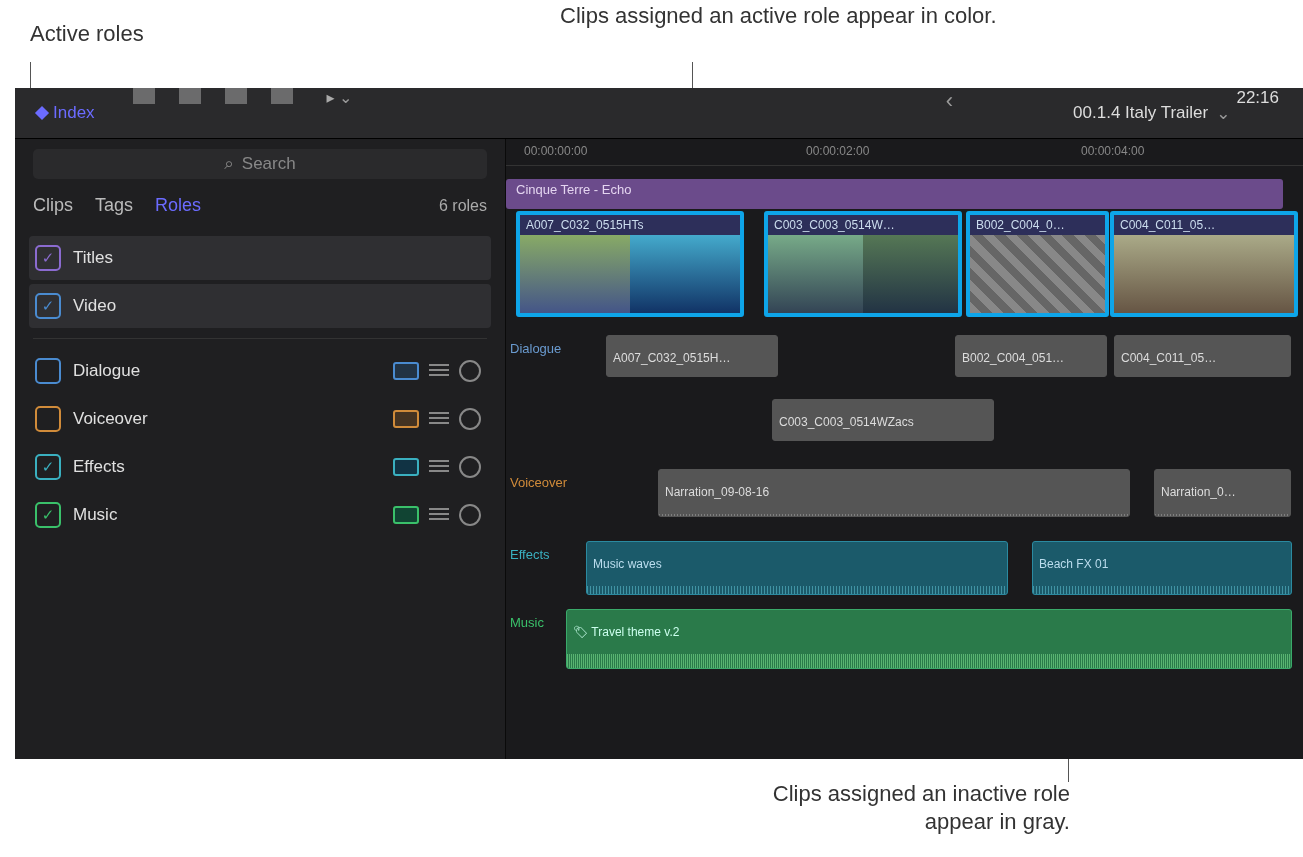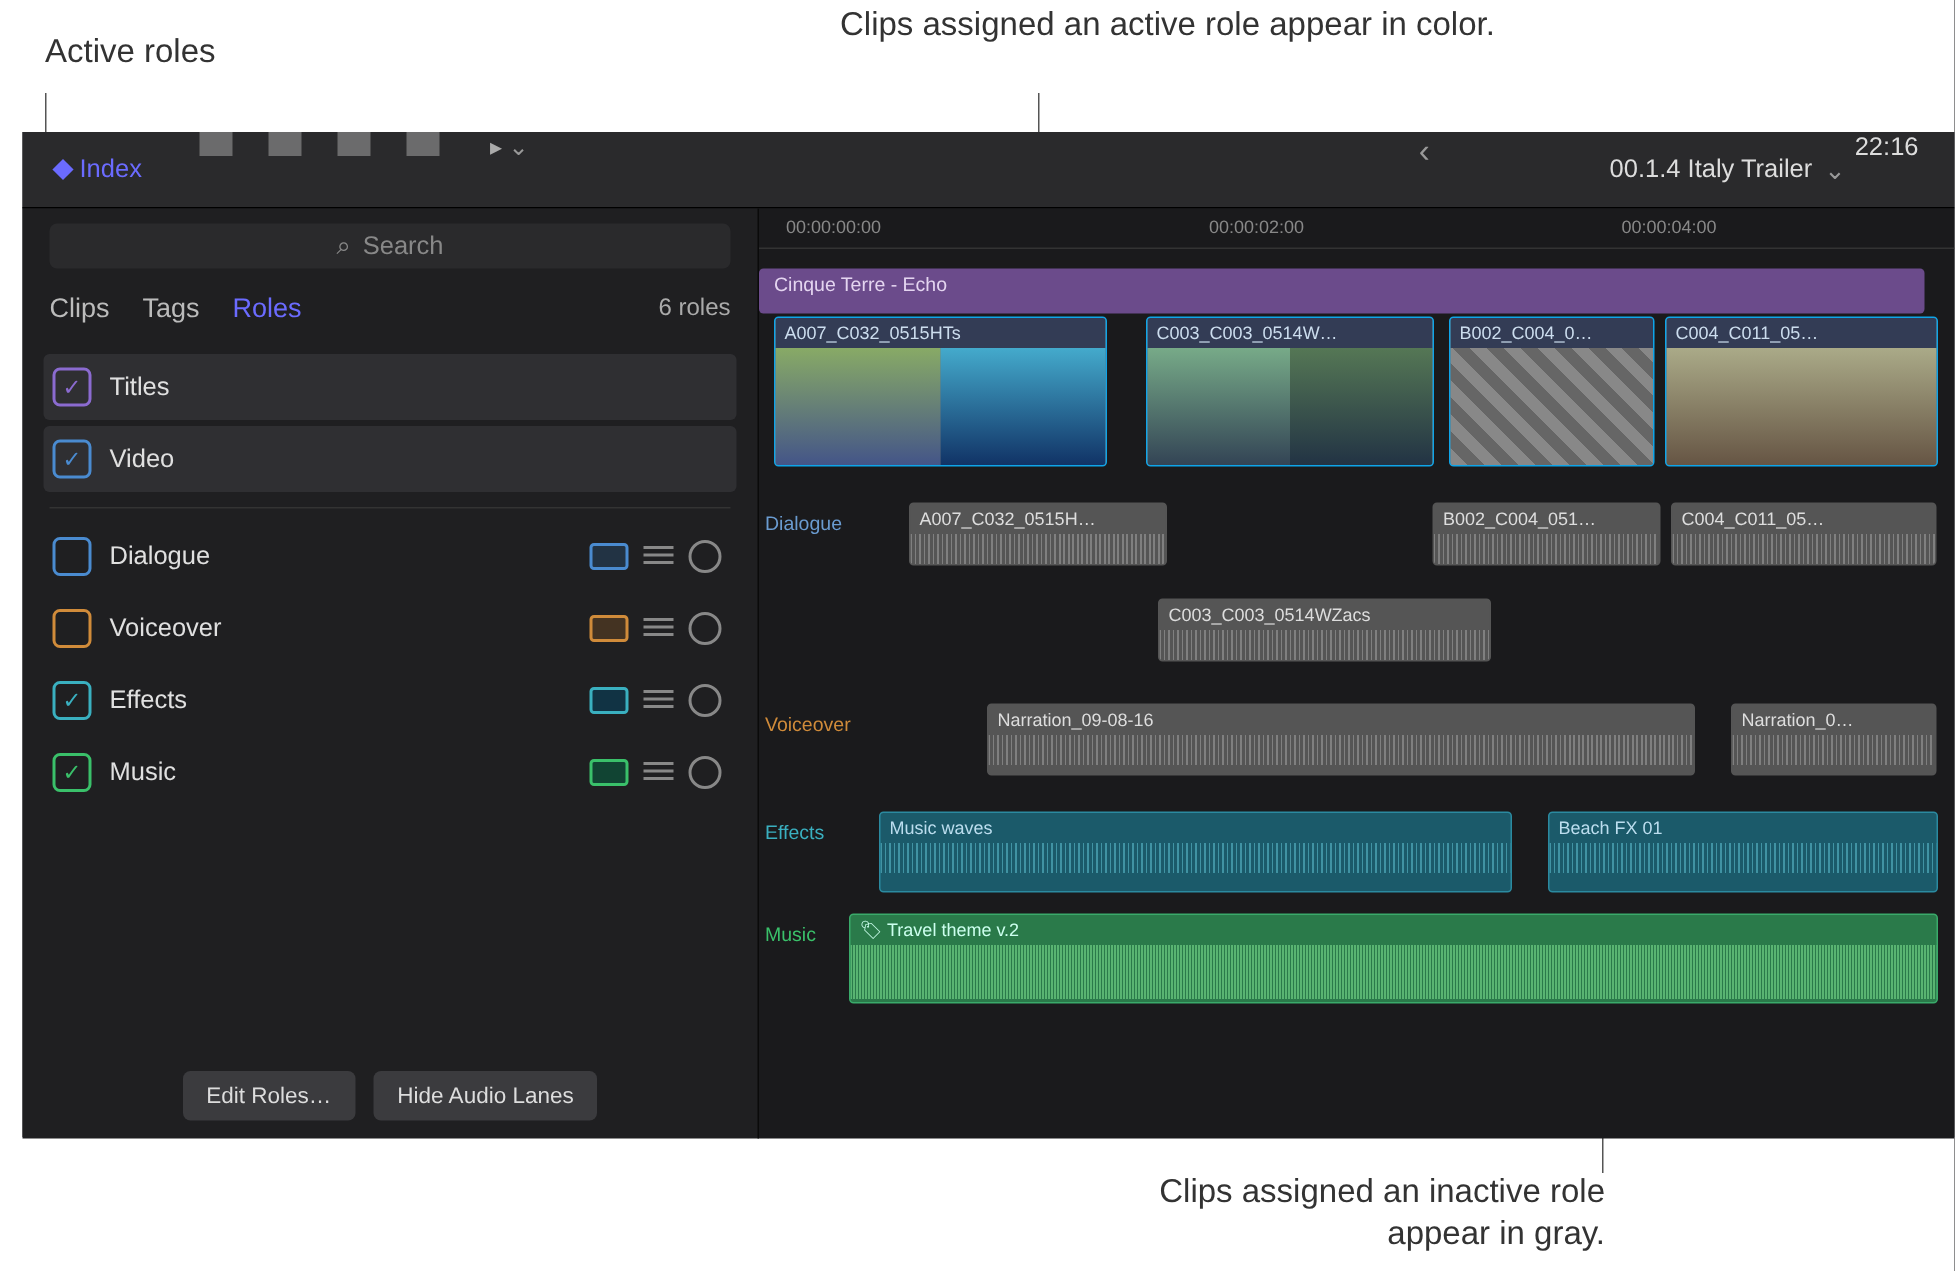--- a/index.html
+++ b/index.html
@@ -34,28 +34,28 @@
 .bars{width:20px;height:14px;display:flex;flex-direction:column;gap:3px}
 .bars span{height:2px;background:#888}
 .circ{width:18px;height:18px;border:2px solid #888;border-radius:50%}
 .sb-footer{margin-top:auto;padding:12px;display:flex;gap:12px;justify-content:center}
 .btn{background:#3b3b3e;color:#ddd;border:none;padding:8px 16px;border-radius:5px;font-size:15px}
 .timeline{flex:1;background:#1a1a1c;position:relative;overflow:hidden}
 .ruler{height:26px;border-bottom:1px solid #333;position:relative;color:#888;font-size:12px}
 .tick{position:absolute;top:5px}
 .title-bar{position:absolute;top:40px;left:0;right:20px;height:24px;background:#6b4b8b;border-radius:3px;color:#e4d5f0;font-size:13px;padding:3px 10px}
 .vtrack{position:absolute;top:72px;left:0;right:0;height:98px}
-.clip{position:absolute;height:98px;border:1px solid #0ea5e9;border-radius:3px;overflow:hidden;background:#737373}
+.clip{position:absolute;height:98px;border:4px solid #0ea5e9;border-radius:3px;overflow:hidden;background:#4c1d95}
 .clip-label{position:absolute;top:0;left:0;right:0;background:rgba(40,50,80,.85);color:#cde;font-size:12px;padding:3px 6px;white-space:nowrap;overflow:hidden;text-overflow:ellipsis}
 .thumb{position:absolute;top:20px;bottom:0;left:0;right:0;display:flex}
 .thumb div{flex:1}
 .lane{position:absolute;left:0;right:0}
 .lane-label{position:absolute;left:4px;top:6px;font-size:13px}
 .aclip{position:absolute;border-radius:3px;overflow:hidden;border:1px solid #555}
-.aclip-label{padding:3px 6px;font-size:12px;color:#ddd;white-space:nowrap}
+.aclip-label{padding:15px 6px;font-size:12px;color:#ddd;white-space:nowrap}
 .wave{height:20px;background:repeating-linear-gradient(90deg,#aaa 0 1px,transparent 1px 3px);opacity:.5}
 .inactive{background:#555}
 .fx{background:#1b5a6a;border-color:#2b8aa0}
 .fx .aclip-label{color:#bde}
 .mus{background:#2a7a4a;border-color:#3aaa6a}
 .mus .aclip-label{color:#cfe}
 </style>
 </head>
 <body>
 
@@ -158,24 +158,20 @@
               <span class="bars">
                 <span></span>
                 <span></span>
                 <span></span>
               </span>
               <span class="circ"></span>
             </span>
     </div>
    </div>
 
-   <div class="sb-footer">
-    <button class="btn">Edit Roles…</button>
-    <button class="btn">Hide Audio Lanes</button>
-   </div>
   </div>
 
   <div class="timeline">
    <div class="ruler">
     <span class="tick" style="left:18px">00:00:00:00</span>
     <span class="tick" style="left:300px">00:00:02:00</span>
     <span class="tick" style="left:575px">00:00:04:00</span>
    </div>
 
    <div class="title-bar">Cinque Terre - Echo</div>

